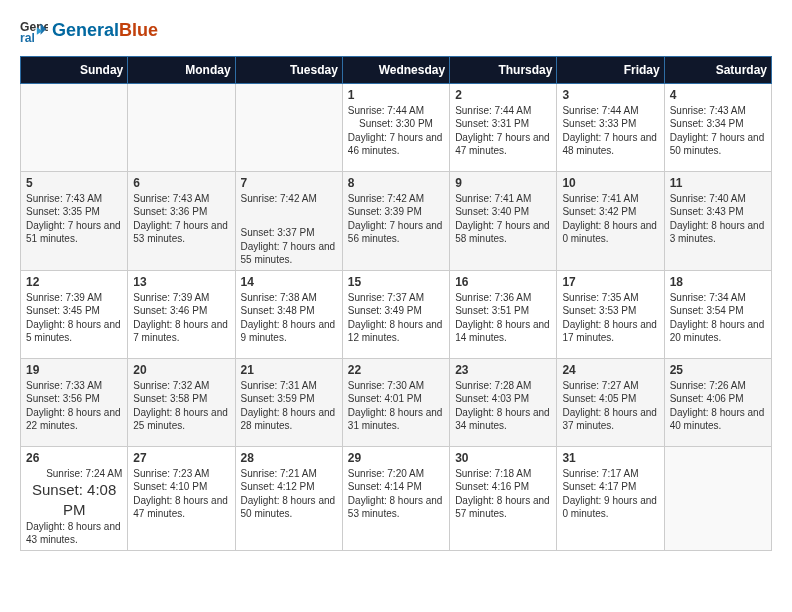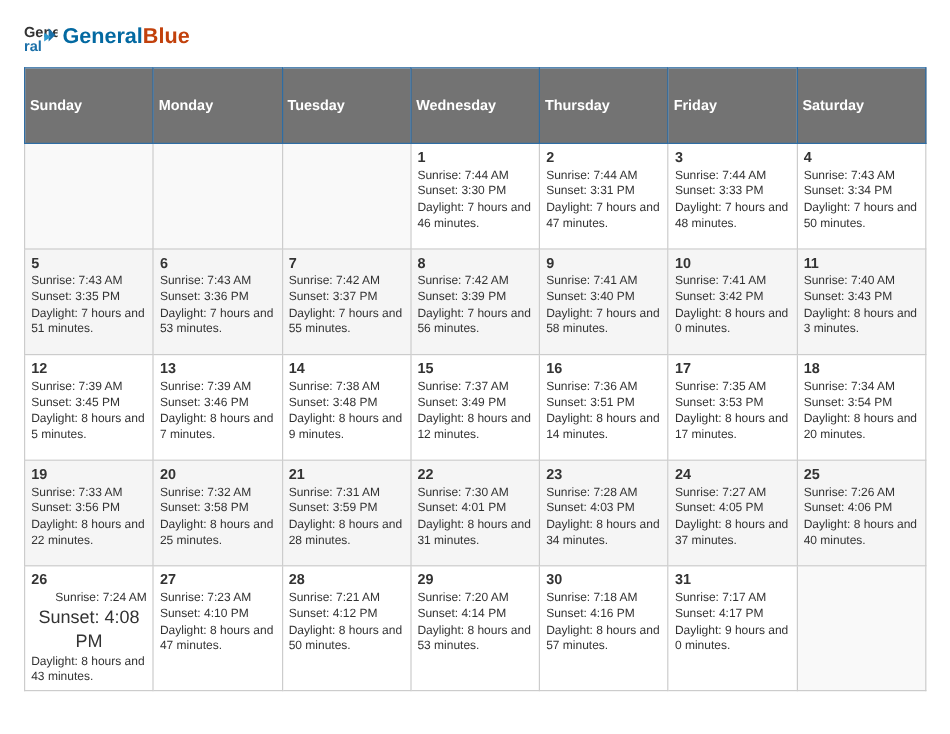--- a/index.html
+++ b/index.html
@@ -46,26 +46,26 @@
     .calendar-subtitle {
       font-size: 14px;
       color: #555;
     }
     table {
       width: 100%;
       border-collapse: collapse;
       table-layout: fixed;
     }
     thead th {
-      background-color: #737373;
+      background-color: #0f172a;
       color: #fff;
       font-size: 12px;
       font-weight: bold;
-      padding: 24px 4px;
-      text-align: left;
+      padding: 6px 4px;
+      text-align: right;
       border: 1px solid #2e6da4;
     }
     tbody td {
       border: 1px solid #ccc;
       vertical-align: top;
       padding: 4px 5px;
       font-size: 10.5px;
       color: #333;
       height: 88px;
       background: #fff;
@@ -113,21 +113,21 @@
       </tr>
   </thead>
   <tbody id="calendar-body">
   <tr>
         <td class="empty-cell"></td>
         <td class="empty-cell"></td>
         <td class="empty-cell"></td>
         <td>
           <span class="day-number">1</span>
           <div style="font-size: 10px; line-height: 1.3;">Sunrise: 7:44 AM</div>
-          <div style="font-size: 10px; line-height: 1.3;">Sunset: 3:30 PM</div>
+          <div style="font-size: 10px; line-height: 1.3; text-align: center;">Sunset: 3:30 PM</div>
           <div style="font-size: 10px; line-height: 1.3; margin-top: 1px;">Daylight: 7 hours and 46 minutes.</div>
         </td>
         <td>
           <span class="day-number">2</span>
           <div style="font-size: 10px; line-height: 1.3;">Sunrise: 7:44 AM</div>
           <div style="font-size: 10px; line-height: 1.3;">Sunset: 3:31 PM</div>
           <div style="font-size: 10px; line-height: 1.3; margin-top: 1px;">Daylight: 7 hours and 47 minutes.</div>
         </td>
         <td>
           <span class="day-number">3</span>
@@ -151,21 +151,21 @@
         </td>
         <td>
           <span class="day-number">6</span>
           <div style="font-size: 10px; line-height: 1.3;">Sunrise: 7:43 AM</div>
           <div style="font-size: 10px; line-height: 1.3;">Sunset: 3:36 PM</div>
           <div style="font-size: 10px; line-height: 1.3; margin-top: 1px;">Daylight: 7 hours and 53 minutes.</div>
         </td>
         <td>
           <span class="day-number">7</span>
           <div style="font-size: 10px; line-height: 1.3;">Sunrise: 7:42 AM</div>
-          <div style="font-size: 10px; line-height: 1.3;">Sunset: 3:37 PM</div>
+          <div style="font-size: 10px; line-height: 1.3; margin-top: 21px;">Sunset: 3:37 PM</div>
           <div style="font-size: 10px; line-height: 1.3; margin-top: 1px;">Daylight: 7 hours and 55 minutes.</div>
         </td>
         <td>
           <span class="day-number">8</span>
           <div style="font-size: 10px; line-height: 1.3;">Sunrise: 7:42 AM</div>
           <div style="font-size: 10px; line-height: 1.3;">Sunset: 3:39 PM</div>
           <div style="font-size: 10px; line-height: 1.3; margin-top: 1px;">Daylight: 7 hours and 56 minutes.</div>
         </td>
         <td>
           <span class="day-number">9</span>

